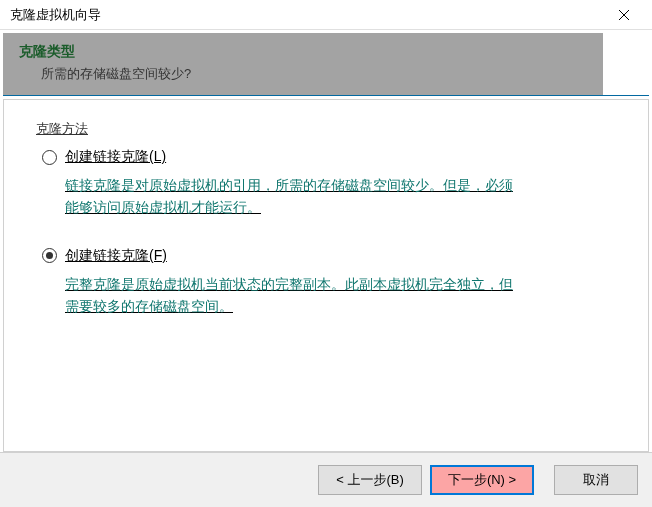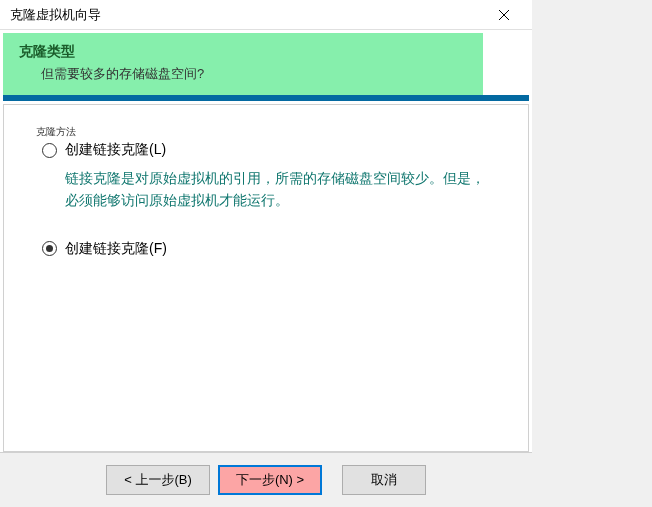--- a/index.html
+++ b/index.html
@@ -9,21 +9,21 @@
     }
     body {
       font-family: "Microsoft YaHei", "SimSun", sans-serif;
       font-size: 13px;
       background: #f0f0f0;
       width: 652px;
       height: 507px;
       overflow: hidden;
     }
     .window {
-      width: 532px;
+      width: 652px;
       height: 507px;
       background: #ffffff;
       display: flex;
       flex-direction: column;
     }
     .titlebar {
       height: 30px;
       background: #ffffff;
       display: flex;
       align-items: center;
@@ -39,23 +39,23 @@
       width: 40px;
       height: 28px;
       display: flex;
       align-items: center;
       justify-content: center;
       font-size: 16px;
       color: #000;
       cursor: default;
     }
     .header-banner {
-      background: #86efac;
+      background: #a3a3a3;
       padding: 10px 16px 12px 16px;
-      border-bottom: 6px solid #0369a1;
+      border-bottom: 1px solid #0369a1;
       margin: 3px;
       position: relative;
     }
     .header-banner .header-right-block {
       position: absolute;
       right: 0;
       top: 0;
       bottom: 0;
       width: 46px;
       background: #ffffff;
@@ -72,26 +72,28 @@
       padding-left: 22px;
     }
     .content-area {
       flex: 1;
       padding: 20px 32px;
       background: #ffffff;
       border: 1px solid #d0d0d0;
       margin: 0 3px;
     }
     .section-label {
-      margin-bottom: 2px;
+      margin-bottom: 10px;
       color: #333;
-      font-size: 10px;
+      font-size: 13px;
+      text-decoration: underline;
     }
     .radio-group {
       padding-left: 6px;
+      text-decoration: underline;
     }
     .radio-item {
       margin-bottom: 28px;
     }
     .radio-row {
       display: flex;
       align-items: center;
       margin-bottom: 8px;
     }
     .radio-circle {
@@ -121,21 +123,21 @@
       color: #0f766e;
       font-size: 14px;
       line-height: 1.6;
       max-width: 480px;
     }
     .footer {
       height: 55px;
       border-top: 1px solid #d0d0d0;
       display: flex;
       align-items: center;
-      justify-content: center;
+      justify-content: flex-end;
       padding: 16px 14px;
       gap: 8px;
       background: #f0f0f0;
     }
     .btn {
       height: 30px;
       min-width: 104px;
       background: #e1e1e1;
       border: 1px solid #adadad;
       font-size: 13px;
@@ -164,41 +166,42 @@
       <svg width="12" height="12" viewBox="0 0 12 12">
         <line x1="1" y1="1" x2="11" y2="11" stroke="#000" stroke-width="1"></line>
         <line x1="11" y1="1" x2="1" y2="11" stroke="#000" stroke-width="1"></line>
       </svg>
     </div>
   </div>
 
   <div class="header-banner">
     <div class="header-right-block"></div>
     <div class="header-title">克隆类型</div>
-    <div class="header-subtitle">但需要较多的存储磁盘空间?</div>
+    <div class="header-subtitle">所需的存储磁盘空间较少?</div>
   </div>
 
   <div class="content-area">
     <div class="section-label">克隆方法</div>
 
     <div class="radio-group">
 
       <div class="radio-item">
         <div class="radio-row">
           <span class="radio-circle"></span>
           <span class="radio-label">创建链接克隆(L)</span>
         </div>
         <div class="radio-description">链接克隆是对原始虚拟机的引用，所需的存储磁盘空间较少。但是，必须能够访问原始虚拟机才能运行。</div>
       </div>
 
       <div class="radio-item">
         <div class="radio-row">
           <span class="radio-circle selected"></span>
           <span class="radio-label">创建链接克隆(F)</span>
         </div>
+        <div class="radio-description">完整克隆是原始虚拟机当前状态的完整副本。此副本虚拟机完全独立，但需要较多的存储磁盘空间。</div>
       </div>
 
     </div>
   </div>
 
   <div class="footer">
     <button class="btn">&lt; 上一步(B)</button>
     <button class="btn primary">下一步(N) &gt;</button>
     <button class="btn btn-cancel">取消</button>
   </div>

